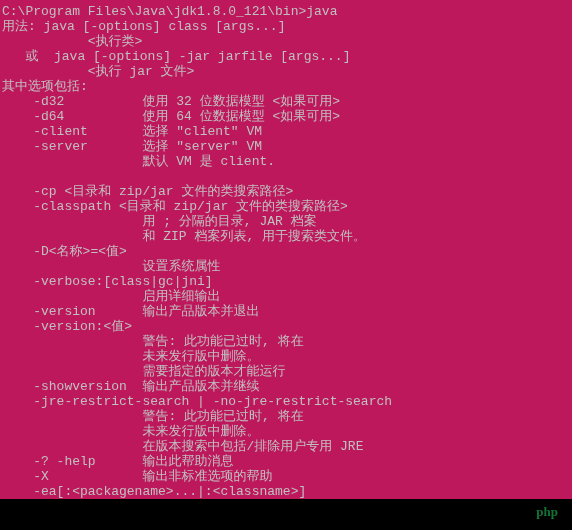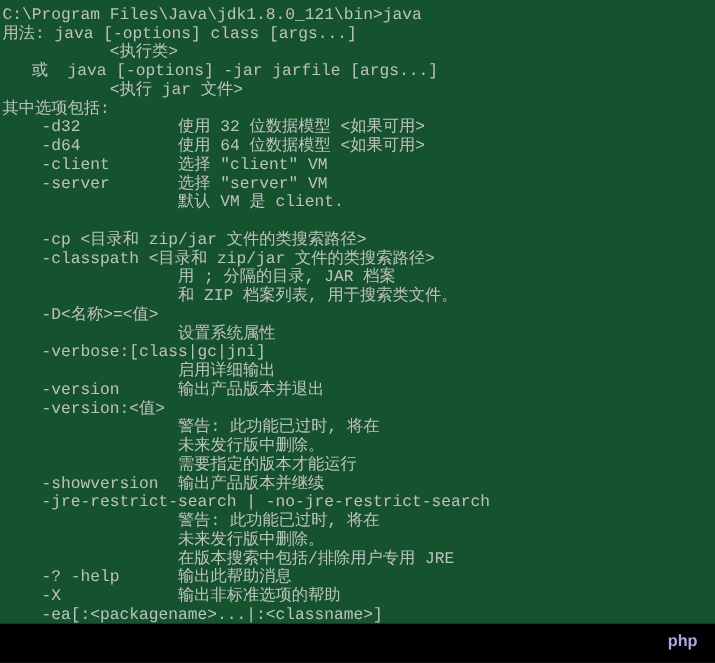--- a/index.html
+++ b/index.html
@@ -8,31 +8,31 @@
     background: #000;
     width: 572px;
     height: 530px;
     overflow: hidden;
   }
   .terminal {
     font-family: "NSimSun", "SimSun", "Consolas", "Courier New", monospace;
     font-size: 13px;
     line-height: 15px;
     color: #c0c0c0;
-    background: #14532d;
+    background: #be185d;
     white-space: pre;
     padding: 4px 0 0 2px;
     letter-spacing: 0;
   }
   .watermark {
     position: absolute;
     right: 14px;
     bottom: 10px;
-    color: #c4b5fd;
-    font-family: Liberation Sans, sans-serif;
+    color: #15803d;
+    font-family: Liberation Serif, serif;
     font-size: 13px;
     font-weight: bold;
     opacity: 0.9;
   }
 </style>
 </head>
 <body>
 
 <div class="terminal"><span>C:\Program Files\Java\jdk1.8.0_121\bin&gt;java</span>
 <span>用法: java [-options] class [args...]

